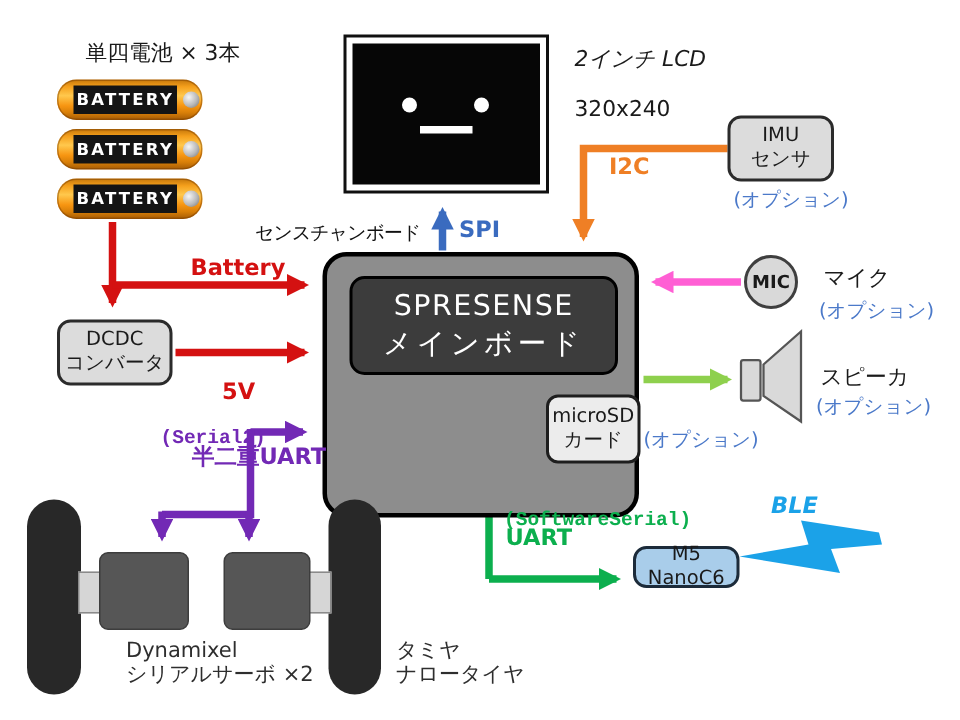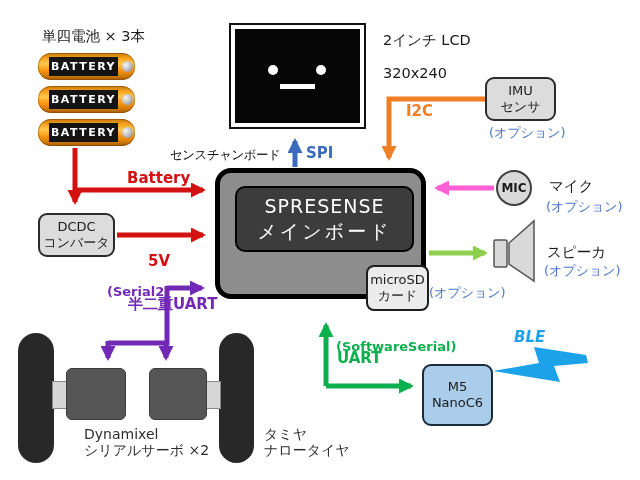--- a/index.html
+++ b/index.html
@@ -5,22 +5,22 @@
   html,body{margin:0;padding:0;background:#fff;}
   *{box-sizing:border-box;}
   #stage{position:relative;width:640px;height:480px;background:#fff;overflow:hidden;
          font-family:"DejaVu Sans","Liberation Sans",sans-serif;color:#1a1a1a;}
   svg.wires{position:absolute;left:0;top:0;width:640px;height:480px;}
 
   
   .box{position:absolute;border:2px solid #2b2b2b;background:#dcdcdc;border-radius:9px;
        display:flex;flex-direction:column;align-items:center;justify-content:center;
        font-size:13px;line-height:1.25;color:#1a1a1a;text-align:center;}
-  .mainboard{position:absolute;left:215px;top:168px;width:211px;height:131px;
-       background:#8d8d8d;border:5px solid #000000;border-radius:16px;}
+  .mainboard{position:absolute;left:215px;top:168px;width:211px;height:177px;
+       background:#8d8d8d;border:3px solid #000000;border-radius:16px;}
   .core{position:absolute;left:15px;top:13px;width:179px;height:66px;background:#3c3c3c;
        border:2px solid #000;border-radius:10px;display:flex;flex-direction:column;
        align-items:center;justify-content:center;color:#fff;font-size:19px;line-height:1.3;letter-spacing:1px;}
   .microsd{position:absolute;left:146px;top:92px;width:63px;height:46px;background:#ececec;
        border:2px solid #1e1e1e;border-radius:8px;display:flex;flex-direction:column;
        align-items:center;justify-content:center;font-size:13px;line-height:1.2;color:#1a1a1a;}
 
   
   .lcd{position:absolute;left:229px;top:23px;width:137px;height:106px;background:#fff;border:2px solid #101010;}
   .lcd-screen{position:absolute;left:4px;top:4px;right:4px;bottom:4px;background:#060606;}
@@ -43,21 +43,21 @@
   .servo{position:absolute;width:60px;height:52px;background:#565656;border:1px solid #3d3d3d;border-radius:6px;top:368px;}
 
   .mic-circle{position:absolute;left:496px;top:170px;width:36px;height:36px;border-radius:50%;
      background:#d9d9d9;border:2px solid #3f3f3f;display:flex;align-items:center;justify-content:center;
      font-weight:bold;font-size:12px;color:#1a1a1a;}
 
   
   .lbl{position:absolute;font-size:14.5px;line-height:1.25;color:#1a1a1a;white-space:nowrap;}
   .small{font-size:14px;color:#2e2e2e;}
   .wire-lbl{position:absolute;font-weight:bold;font-size:15px;white-space:nowrap;}
-  .wire-sub{position:absolute;font-weight:bold;font-size:13px;white-space:nowrap;}
+  .wire-sub{position:absolute;font-weight:bold;font-size:13px;white-space:nowrap;font-family:Liberation Mono, monospace;}
   .opt{position:absolute;font-size:13px;color:#4b79c9;white-space:nowrap;}
   .red{color:#d41111;} .purple{color:#7229b5;} .blue{color:#3a6bbf;}
   .orange{color:#ef7f25;} .green{color:#0caf4e;} .cyan{color:#1ba2e8;}
   .board-lbl{position:absolute;left:170px;top:147px;font-size:12.5px;letter-spacing:-0.5px;color:#111;}
 </style>
 </head>
 <body>
 
 <div id="stage">
 
@@ -105,21 +105,21 @@
 
     <path d="M326,386 V325" stroke="#0caf4e" stroke-width="5" fill="none" marker-end="url(#m-green)"></path>
     <path d="M326,386 H411" stroke="#0caf4e" stroke-width="5" fill="none" marker-end="url(#m-green)"></path>
 
     <rect x="494" y="240" width="13" height="27" rx="1.5" fill="#d9d9d9" stroke="#555" stroke-width="1.5"></rect>
     <polygon points="509,243 534,221 534,281 509,264" fill="#d9d9d9" stroke="#555" stroke-width="1.5"></polygon>
 
     <polygon points="586,355 534,347 539,363 493,371 560,382 554,366 588,363" fill="#1ba2e8"></polygon>
   </svg>
 
-  <div class="lbl" style="left:42px;top:27px;">単四電池 × 3本</div>
+  <div class="lbl" style="left:57px;top:27px;">単四電池 × 3本</div>
   <div class="battery" style="top:53px;">
     <div class="band">BATTERY</div>
     <div class="term"></div>
   </div>
   <div class="battery" style="top:86px;">
     <div class="band">BATTERY</div>
     <div class="term"></div>
   </div>
   <div class="battery" style="top:119px;">
     <div class="band">BATTERY</div>
@@ -144,39 +144,39 @@
   </div>
   <div class="opt" style="left:429px;top:284px;">(オプション)</div>
 
   <div class="lcd">
     <div class="lcd-screen">
       <div class="eye" style="left:33px;"></div>
       <div class="eye" style="left:81px;"></div>
       <div class="mouth"></div>
     </div>
   </div>
-  <div class="lbl" style="left:383px;top:31px;">2インチ LCD</div>
+  <div class="lbl" style="left:383px;top:31px;font-style:italic;">2インチ LCD</div>
   <div class="lbl" style="left:383px;top:64px;text-align:center;">320x240</div>
 
   <div class="box" style="left:485px;top:77px;width:71px;height:44px;">
     <div>IMU</div>
     <div>センサ</div>
   </div>
   <div class="opt" style="left:489px;top:124px;">(オプション)</div>
 
   <div class="mic-circle">
     <span>MIC</span>
   </div>
   <div class="lbl" style="left:549px;top:177px;">マイク</div>
   <div class="opt" style="left:546px;top:198px;">(オプション)</div>
 
   <div class="lbl" style="left:547px;top:243px;">スピーカ</div>
   <div class="opt" style="left:544px;top:262px;">(オプション)</div>
 
-  <div class="box" style="left:422px;top:364px;width:71px;height:62px;background:#a9cdea;border-color:#1c2b3a;">
+  <div class="box" style="left:422px;top:364px;width:71px;height:28px;background:#a9cdea;border-color:#1c2b3a;">
     <div>M5</div>
     <div>NanoC6</div>
   </div>
   <div class="wire-lbl cyan" style="left:514px;top:328px;font-style:italic;">BLE</div>
 
   <div class="wheel" style="left:18px;"></div>
   <div class="wheel" style="left:219px;width:35px;"></div>
   <div class="axle" style="left:52px;"></div>
   <div class="axle" style="left:204px;"></div>
   <div class="servo" style="left:66px;"></div>

